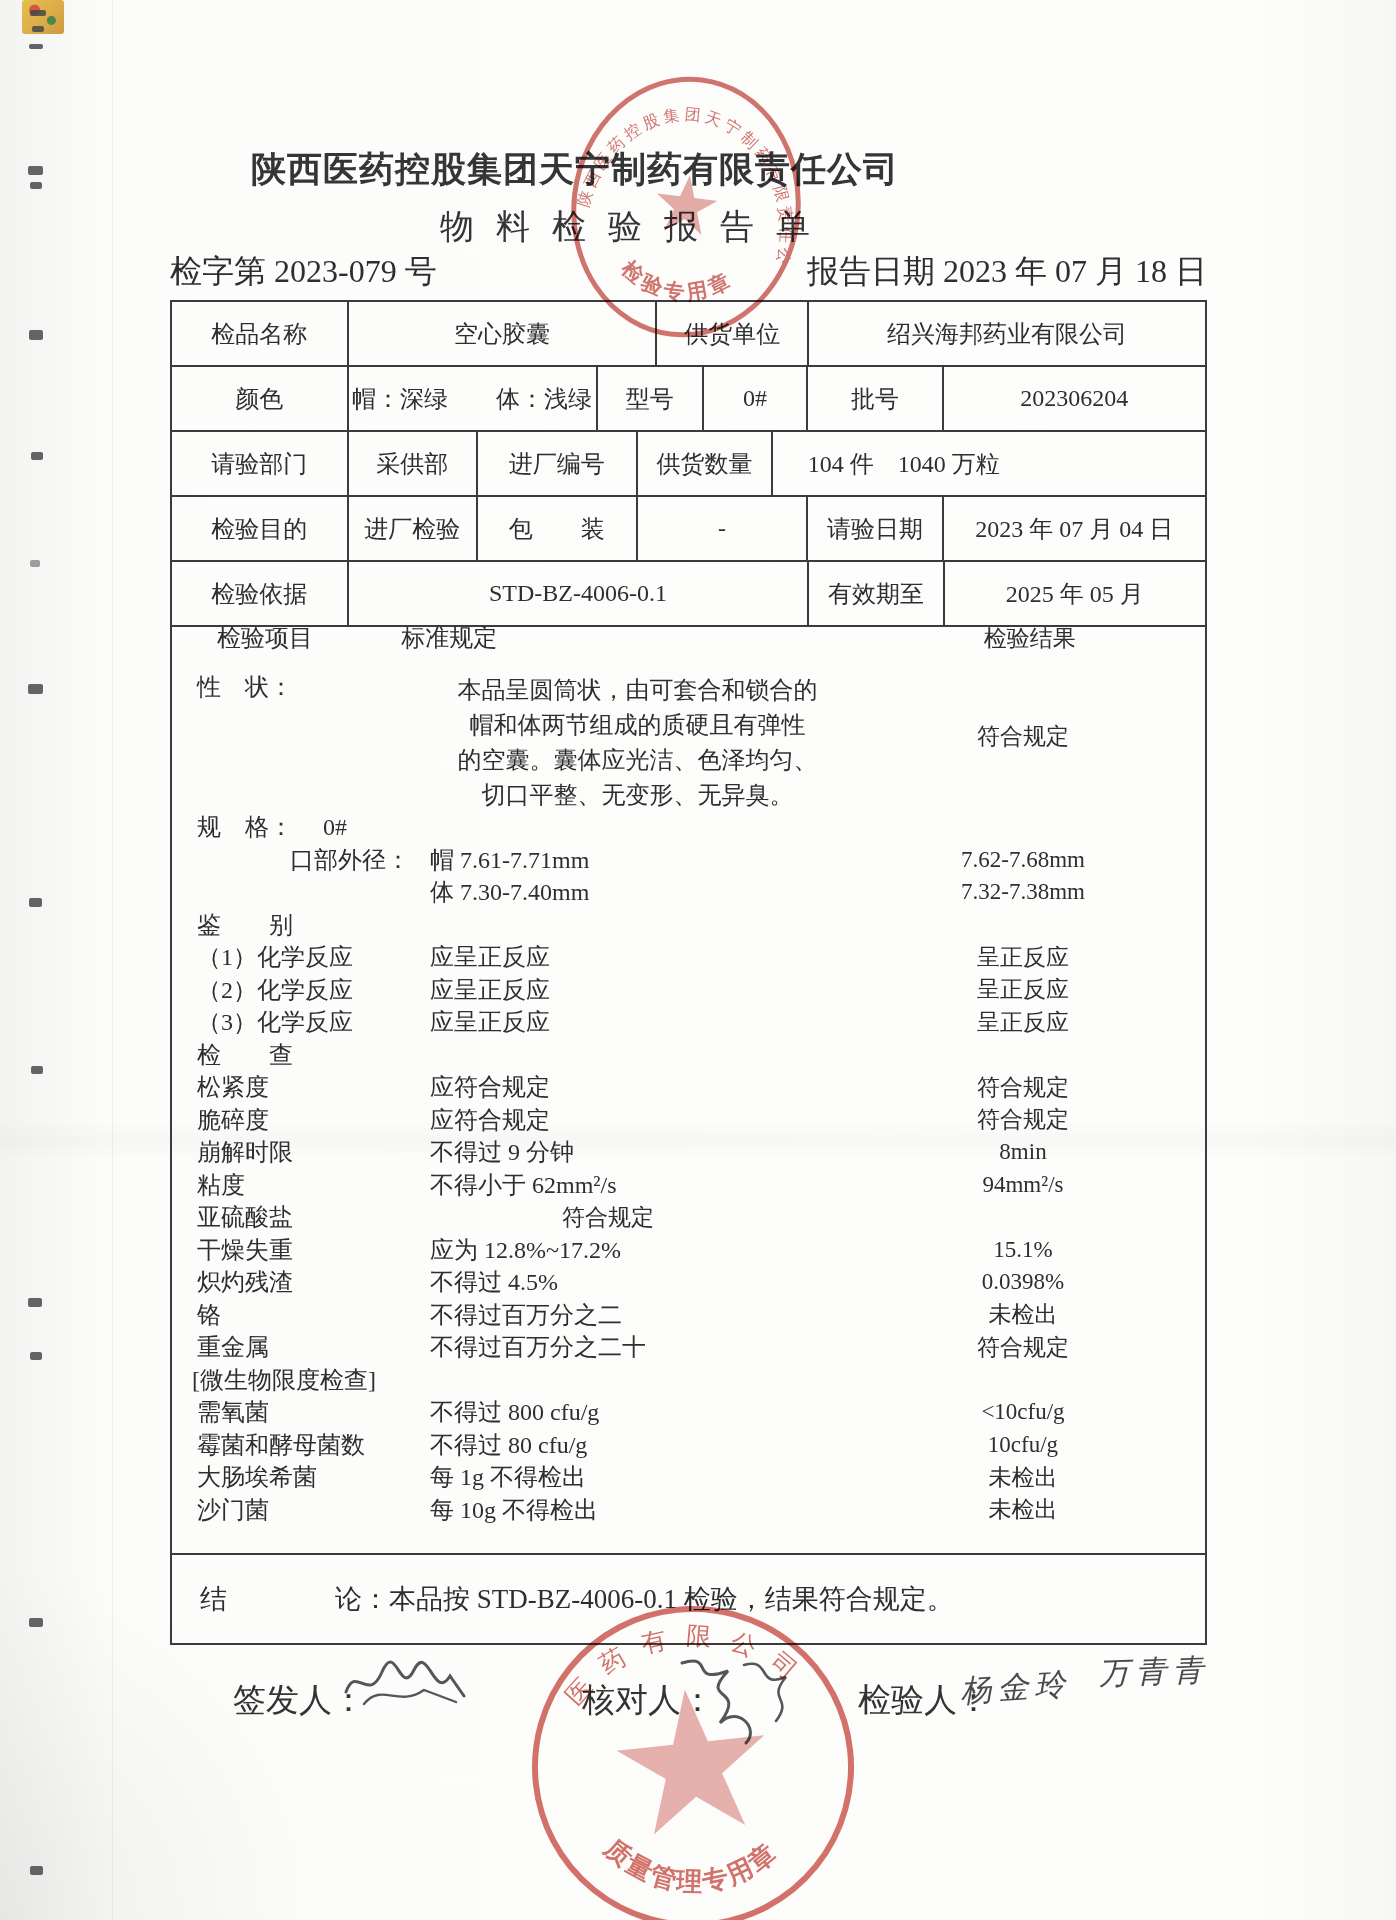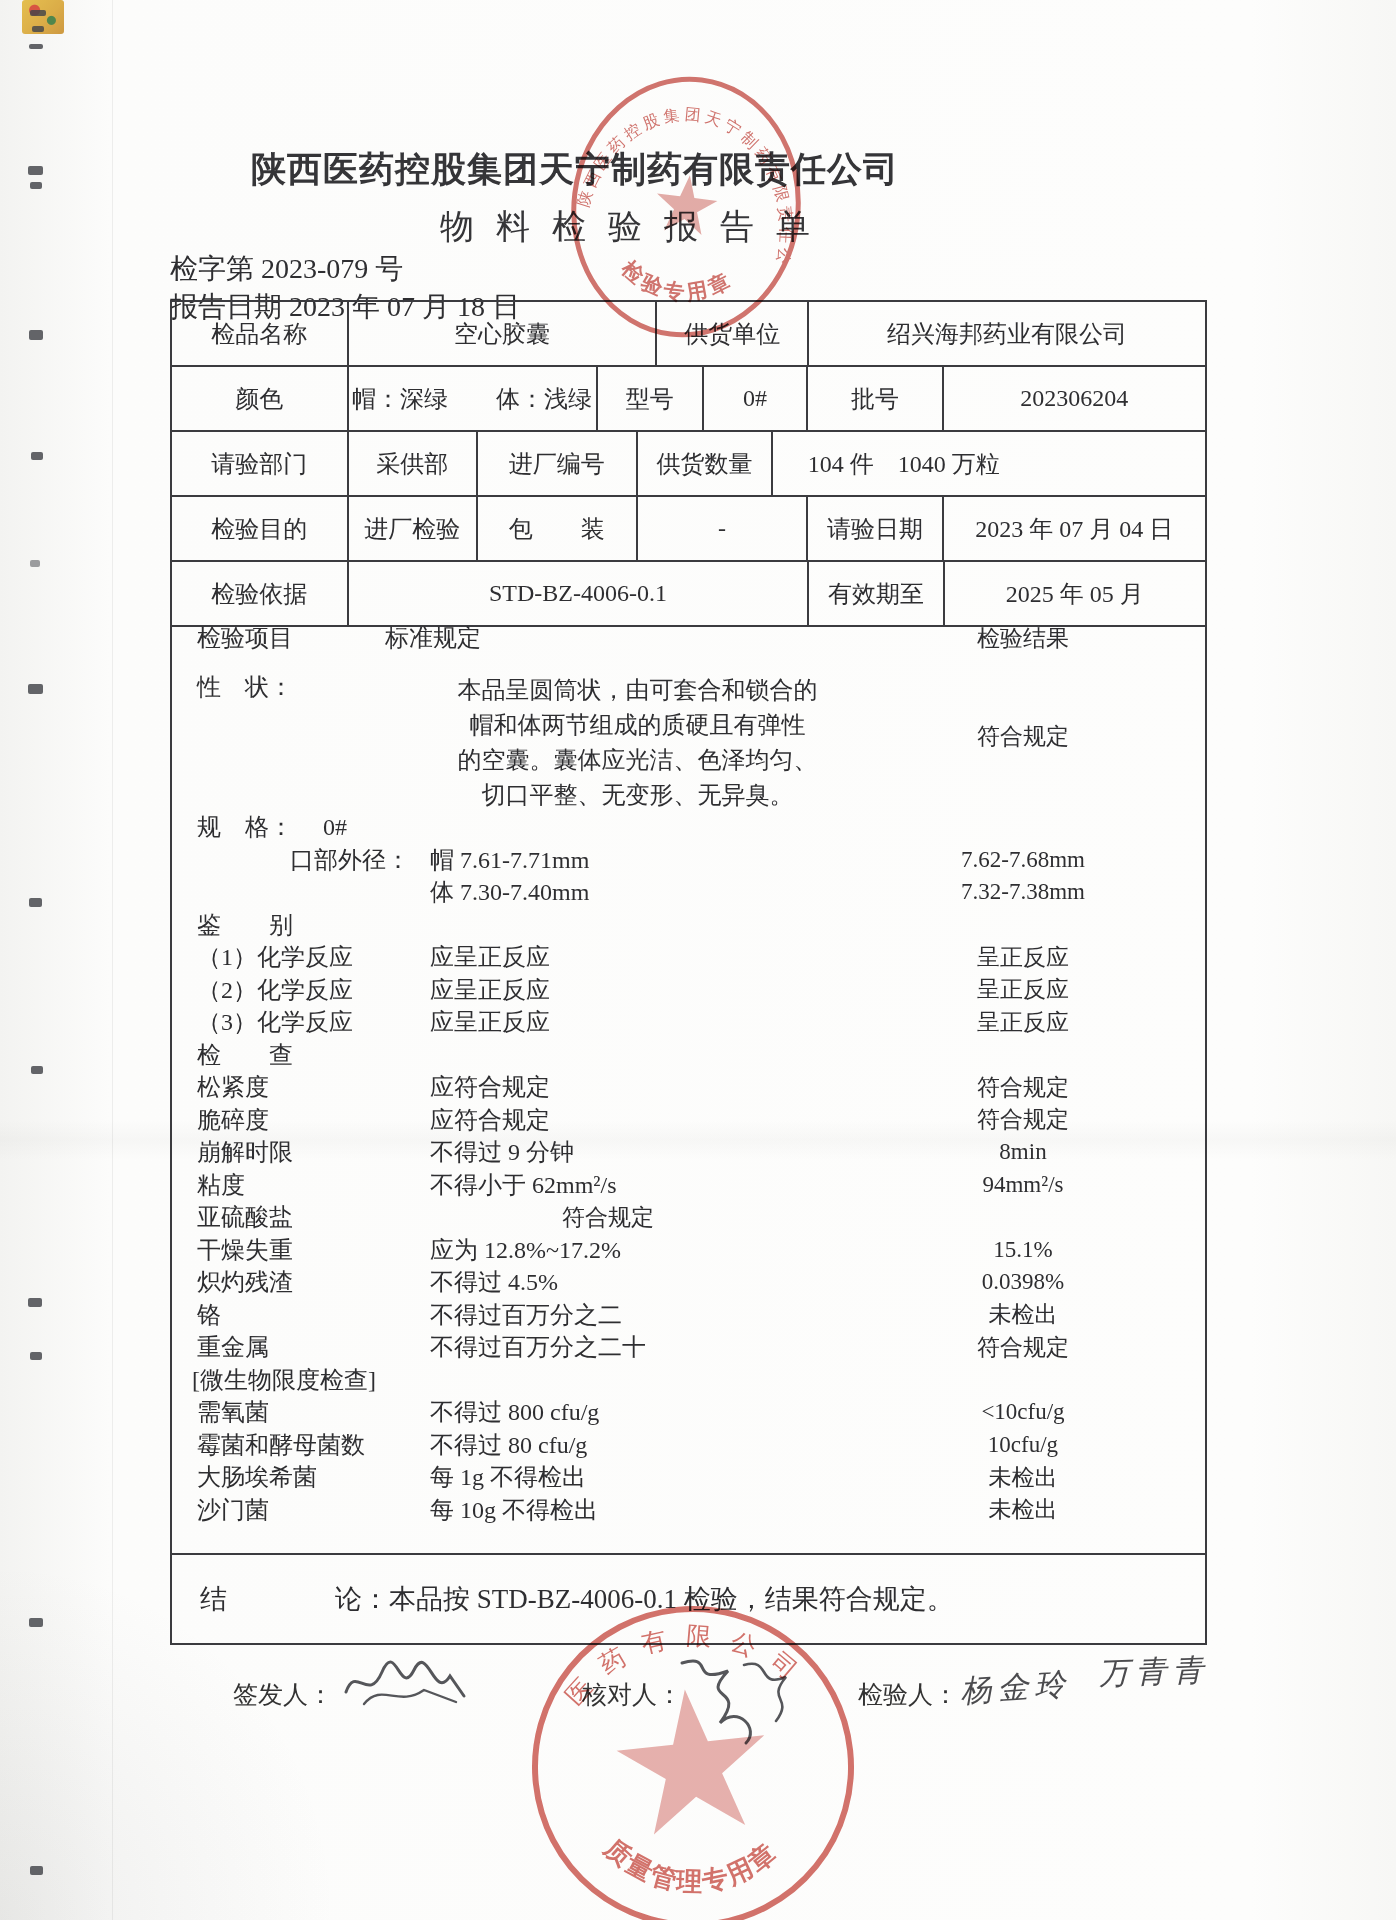--- a/index.html
+++ b/index.html
@@ -20,47 +20,47 @@
     background:
       radial-gradient(circle at 30% 30%, #d5442f 0 5px, rgba(0,0,0,0) 6px),
       radial-gradient(circle at 70% 60%, #3f7a3a 0 4px, rgba(0,0,0,0) 5px),
       linear-gradient(135deg,#e3b93e 0%,#d9a636 55%,#c98f2e 100%);
     border-radius:3px; opacity:.9;}
   .title{position:absolute;left:170px;top:146px;width:810px;text-align:center;
     font-size:35px;font-weight:bold;letter-spacing:1px;color:#353538;}
   .subtitle{position:absolute;left:170px;top:204px;width:910px;text-align:center;
     font-size:34px;font-weight:normal;letter-spacing:22px;text-indent:22px;color:#353538;}
   .metaline{position:absolute;left:170px;top:250px;width:1037px;display:flex;
-    justify-content:space-between;font-size:28px;flex-direction:column;}
+    justify-content:space-between;font-size:32px;}
   
   .htable{position:absolute;left:170px;top:300px;width:1037px;border:2px solid #3b3b3f;box-sizing:border-box;}
   .hrow{display:flex;height:63px;border-top:2px solid #3b3b3f;}
   .hrow:first-child{border-top:none;}
   .hcell{display:flex;align-items:center;justify-content:center;border-left:2px solid #3b3b3f;
     box-sizing:border-box;font-size:24px;white-space:nowrap;overflow:hidden;}
   .hcell:first-child{border-left:none;}
   
   .spec{position:absolute;left:170px;top:615px;width:1037px;height:1030px;
     border:2px solid #3b3b3f;border-top:none;box-sizing:border-box;font-size:24px;}
   .srow{display:flex;align-items:center;height:32.5px;}
-  .srow.head{height:46px;}
+  .srow.head{height:46px;margin-left:20px;}
   .c-name{width:258px;padding-left:25px;box-sizing:border-box;white-space:nowrap;}
   .c-std{width:415px;box-sizing:border-box;white-space:nowrap;}
   .c-res{width:356px;text-align:center;box-sizing:border-box;white-space:nowrap;font-size:23px;}
   .head .c-std span{margin-left:-45px;}
   .xz{display:flex;height:150px;}
   .xz .c-name{padding-top:10px;}
   .xz-std{width:415px;line-height:35px;padding-top:12px;box-sizing:border-box;text-align:center;}
   .xz .c-res{display:flex;align-items:center;justify-content:center;}
   .indent-label{padding-left:118px;}
   .conclusion{position:absolute;left:0;right:0;top:938px;bottom:0;border-top:2px solid #3b3b3f;
     display:flex;align-items:center;padding-left:28px;font-size:27px;}
   .conclusion .gap{display:inline-block;width:108px;}
   
-  .sig-label{position:absolute;font-size:25px;color:#333;}
+  .sig-label{position:absolute;font-size:33px;color:#333;}
   .sig-names{position:absolute;left:960px;top:1662px;font-size:31px;color:#4b4b4e;
     transform:rotate(-4deg);font-style:italic;letter-spacing:6px;white-space:nowrap;}
   .sig-names .n2{display:inline-block;transform:translateY(-6px) rotate(2deg);margin-left:14px;}
   svg text{font-family:"Liberation Serif","DejaVu Serif",serif;}
   .stamp{position:absolute;mix-blend-mode:multiply;}
 </style>
 </head>
 <body>
 
 <div class="paper">

